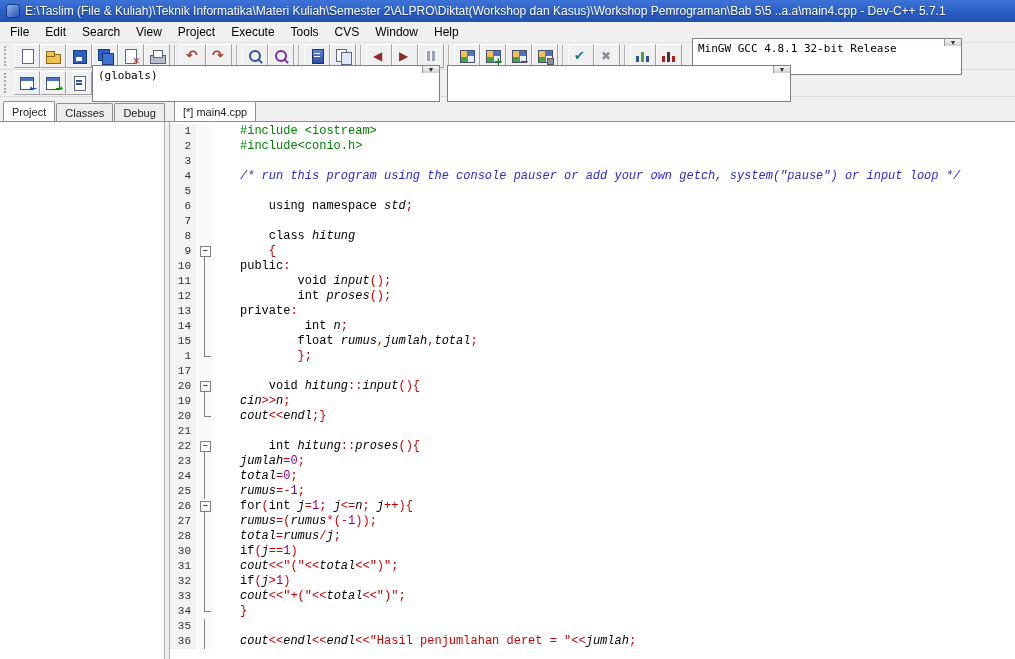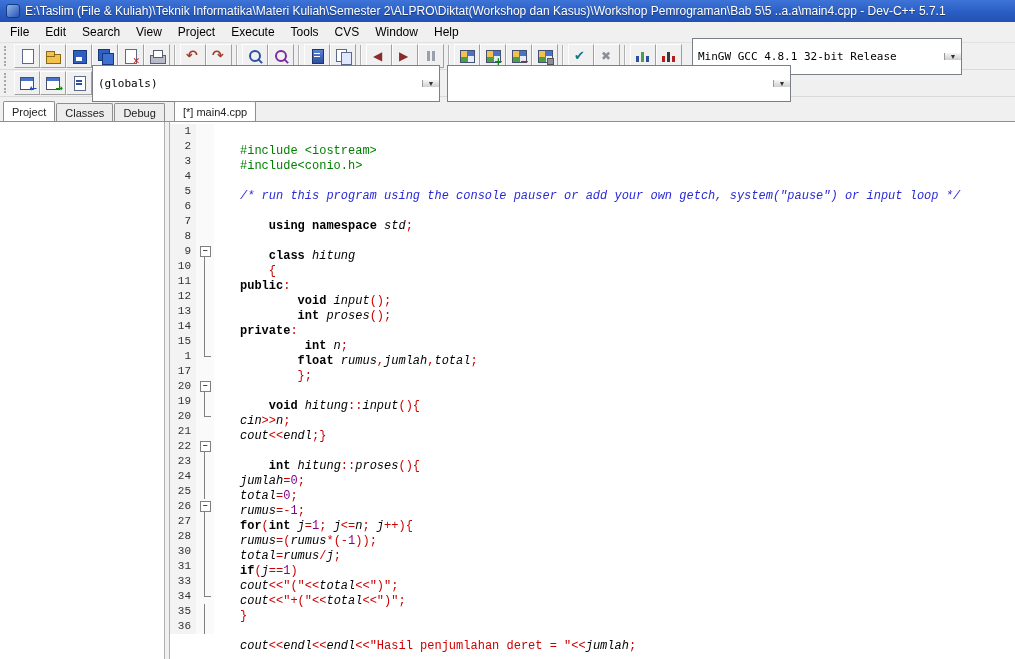--- a/index.html
+++ b/index.html
@@ -19,21 +19,21 @@
 
   
   .toolbar{height:27px;display:flex;align-items:center;background:#f0f0f0;border-bottom:1px solid #dadada;padding:0 2px;}
   .tbgroup{display:flex;align-items:center;}
   .tb{width:26px;height:24px;display:flex;align-items:center;justify-content:center;background:#f0f0f0;
       border:1px solid;border-color:#fdfdfd #a0a0a0 #a0a0a0 #fdfdfd;margin:0;cursor:default;}
   .grip{width:5px;height:20px;border-left:2px dotted #a8a8a8;margin:0 5px 0 2px;}
   .sep{width:0;height:22px;border-left:1px solid #b0b0b0;border-right:1px solid #fbfbfb;margin:0 4px;}
 
   
-  .combo{display:flex;align-items:center;height:37px;background:#fff;border:1px solid #7a7f88;}
+  .combo{display:flex;align-items:flex-start;height:37px;background:#fff;border:1px solid #7a7f88;}
   .combo-text{flex:1;font:11px/19px "DejaVu Sans Mono",monospace;padding:0 5px;white-space:pre;overflow:hidden;}
   .combo-btn{width:17px;display:flex;align-items:center;justify-content:center;
       background:linear-gradient(#f6f6f6,#cfcfcf);border-left:1px solid #9a9a9a;}
   .combo-btn::before{content:"▼";font-size:7px;color:#333;}
   .c-compiler{width:270px;margin-left:10px;}
   .c-globals{width:348px;}
   .c-members{width:344px;margin-left:7px;}
 
   
   .ic{position:relative;width:18px;height:16px;display:block;}
@@ -97,24 +97,24 @@
   
   .eline{display:flex;height:15px;font:12px/15px "Liberation Mono",monospace;white-space:pre;}
   .ln{flex:0 0 26px;text-align:right;padding-right:5px;background:#f3f3f3;color:#333;font-size:11px;}
   .fd{flex:0 0 18px;position:relative;background:#fafafa;}
   .f-m::before{content:"";position:absolute;left:8px;top:0;bottom:0;border-left:1px solid #808080;}
   .f-e::before{content:"";position:absolute;left:8px;top:0;height:8px;border-left:1px solid #808080;}
   .f-e::after{content:"";position:absolute;left:8px;top:7px;width:7px;border-top:1px solid #808080;}
   .f-s::before{content:"";position:absolute;left:8px;top:13px;bottom:0;border-left:1px solid #808080;}
   .f-s::after{content:"−";position:absolute;left:4px;top:2px;width:9px;height:9px;border:1px solid #808080;background:#fff;
       font:700 8px/8px "DejaVu Sans Mono",monospace;text-align:center;color:#404040;}
-  .code{padding-left:26px;margin-top:20px;}
+  .code{padding-left:26px;}
   .tk-pp{color:var(--c-pp);}
   .tk-cm{color:var(--c-cm);font-style:italic;text-align:center;}
-  .tk-kw{color:var(--c-kw);font-weight:bold;}
+  .tk-kw{color:var(--c-kw);font-weight:normal;}
   .tk-id{color:var(--c-id);font-style:italic;}
   .tk-sy{color:var(--c-sy);}
   .tk-nu{color:var(--c-nu);}
   .tk-st{color:var(--c-st);}
 </style>
 </head>
 <body>
 
 <div class="window">
 
@@ -284,20 +284,21 @@
           <div class="eline"><span class="ln">21</span><span class="fd"></span><span class="code"></span></div>
           <div class="eline"><span class="ln">22</span><span class="fd f-s"></span><span class="code"><span class="tk-id">    </span><span class="tk-kw">int</span><span class="tk-id"> hitung</span><span class="tk-sy">::</span><span class="tk-id">proses</span><span class="tk-sy">(){</span></span></div>
           <div class="eline"><span class="ln">23</span><span class="fd f-m"></span><span class="code"><span class="tk-id">jumlah</span><span class="tk-sy">=</span><span class="tk-nu">0</span><span class="tk-sy">;</span></span></div>
           <div class="eline"><span class="ln">24</span><span class="fd f-m"></span><span class="code"><span class="tk-id">total</span><span class="tk-sy">=</span><span class="tk-nu">0</span><span class="tk-sy">;</span></span></div>
           <div class="eline"><span class="ln">25</span><span class="fd f-m"></span><span class="code"><span class="tk-id">rumus</span><span class="tk-sy">=-</span><span class="tk-nu">1</span><span class="tk-sy">;</span></span></div>
           <div class="eline"><span class="ln">26</span><span class="fd f-s"></span><span class="code"><span class="tk-kw">for</span><span class="tk-sy">(</span><span class="tk-kw">int</span><span class="tk-id"> j</span><span class="tk-sy">=</span><span class="tk-nu">1</span><span class="tk-sy">;</span><span class="tk-id"> j</span><span class="tk-sy">&lt;=</span><span class="tk-id">n</span><span class="tk-sy">;</span><span class="tk-id"> j</span><span class="tk-sy">++){</span></span></div>
           <div class="eline"><span class="ln">27</span><span class="fd f-m"></span><span class="code"><span class="tk-id">rumus</span><span class="tk-sy">=(</span><span class="tk-id">rumus</span><span class="tk-sy">*(-</span><span class="tk-nu">1</span><span class="tk-sy">));</span></span></div>
           <div class="eline"><span class="ln">28</span><span class="fd f-m"></span><span class="code"><span class="tk-id">total</span><span class="tk-sy">=</span><span class="tk-id">rumus</span><span class="tk-sy">/</span><span class="tk-id">j</span><span class="tk-sy">;</span></span></div>
           <div class="eline"><span class="ln">30</span><span class="fd f-m"></span><span class="code"><span class="tk-kw">if</span><span class="tk-sy">(</span><span class="tk-id">j</span><span class="tk-sy">==</span><span class="tk-nu">1</span><span class="tk-sy">)</span></span></div>
           <div class="eline"><span class="ln">31</span><span class="fd f-m"></span><span class="code"><span class="tk-id">cout</span><span class="tk-sy">&lt;&lt;</span><span class="tk-st">"("</span><span class="tk-sy">&lt;&lt;</span><span class="tk-id">total</span><span class="tk-sy">&lt;&lt;</span><span class="tk-st">")"</span><span class="tk-sy">;</span></span></div>
+          <div class="eline"><span class="ln">32</span><span class="fd f-m"></span><span class="code"><span class="tk-kw">if</span><span class="tk-sy">(</span><span class="tk-id">j</span><span class="tk-sy">&gt;</span><span class="tk-nu">1</span><span class="tk-sy">)</span></span></div>
           <div class="eline"><span class="ln">33</span><span class="fd f-m"></span><span class="code"><span class="tk-id">cout</span><span class="tk-sy">&lt;&lt;</span><span class="tk-st">"+("</span><span class="tk-sy">&lt;&lt;</span><span class="tk-id">total</span><span class="tk-sy">&lt;&lt;</span><span class="tk-st">")"</span><span class="tk-sy">;</span></span></div>
           <div class="eline"><span class="ln">34</span><span class="fd f-e"></span><span class="code"><span class="tk-sy">}</span></span></div>
           <div class="eline"><span class="ln">35</span><span class="fd f-m"></span><span class="code"></span></div>
           <div class="eline"><span class="ln">36</span><span class="fd f-m"></span><span class="code"><span class="tk-id">cout</span><span class="tk-sy">&lt;&lt;</span><span class="tk-id">endl</span><span class="tk-sy">&lt;&lt;</span><span class="tk-id">endl</span><span class="tk-sy">&lt;&lt;</span><span class="tk-st">"Hasil penjumlahan deret = "</span><span class="tk-sy">&lt;&lt;</span><span class="tk-id">jumlah</span><span class="tk-sy">;</span></span></div>
         </div>
     </div>
   </div>
 
 </div>
 

